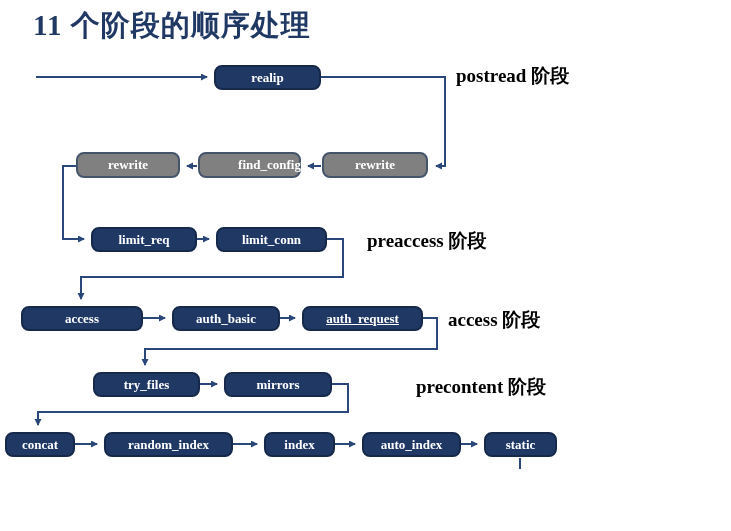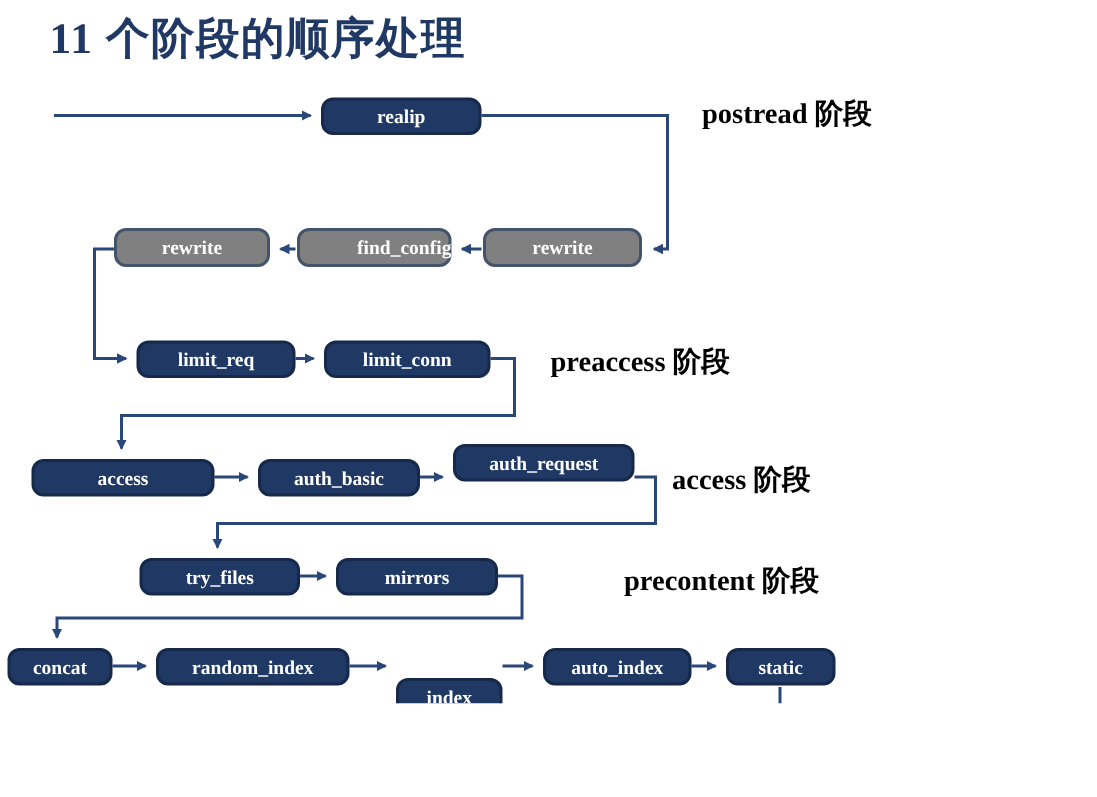--- a/index.html
+++ b/index.html
@@ -70,32 +70,32 @@
 
   <div class="node gray" style="left:76px;top:152px;width:104px;">rewrite</div>
   <div class="node gray" style="left:198px;top:152px;width:103px;padding-left:40px;">find_config</div>
   <div class="node gray" style="left:322px;top:152px;width:106px;">rewrite</div>
 
   <div class="node" style="left:91px;top:227px;width:106px;">limit_req</div>
   <div class="node" style="left:216px;top:227px;width:111px;">limit_conn</div>
 
   <div class="node" style="left:21px;top:306px;width:122px;">access</div>
   <div class="node" style="left:172px;top:306px;width:108px;">auth_basic</div>
-  <div class="node" style="left:302px;top:296px;width:121px;">auth_request</div>
+  <div class="node" style="left:302px;top:306px;width:121px;text-decoration:underline;">auth_request</div>
 
   <div class="node" style="left:93px;top:372px;width:107px;">try_files</div>
   <div class="node" style="left:5px;top:432px;width:70px;">concat</div>
 
   <div class="node" style="left:224px;top:372px;width:108px;">mirrors</div>
   <div class="node" style="left:104px;top:432px;width:129px;">random_index</div>
-  <div class="node" style="left:264px;top:452px;width:71px;text-decoration:underline;">index</div>
+  <div class="node" style="left:264px;top:432px;width:71px;">index</div>
   <div class="node" style="left:362px;top:432px;width:99px;">auto_index</div>
   <div class="node" style="left:484px;top:432px;width:73px;">static</div>
 
   <div class="node" style="left:92px;top:490px;width:69px;">log</div>
 
-  <div class="phase" style="left:468px;top:63px;">postread 阶段</div>
+  <div class="phase" style="left:456px;top:63px;">postread 阶段</div>
   <div class="phase" style="left:367px;top:228px;">preaccess 阶段</div>
   <div class="phase" style="left:448px;top:307px;">access 阶段</div>
   <div class="phase" style="left:416px;top:374px;">precontent 阶段</div>
   <div class="phase" style="left:572px;top:489px;">log 阶段</div>
 
 </div>
 
 </body></html>

